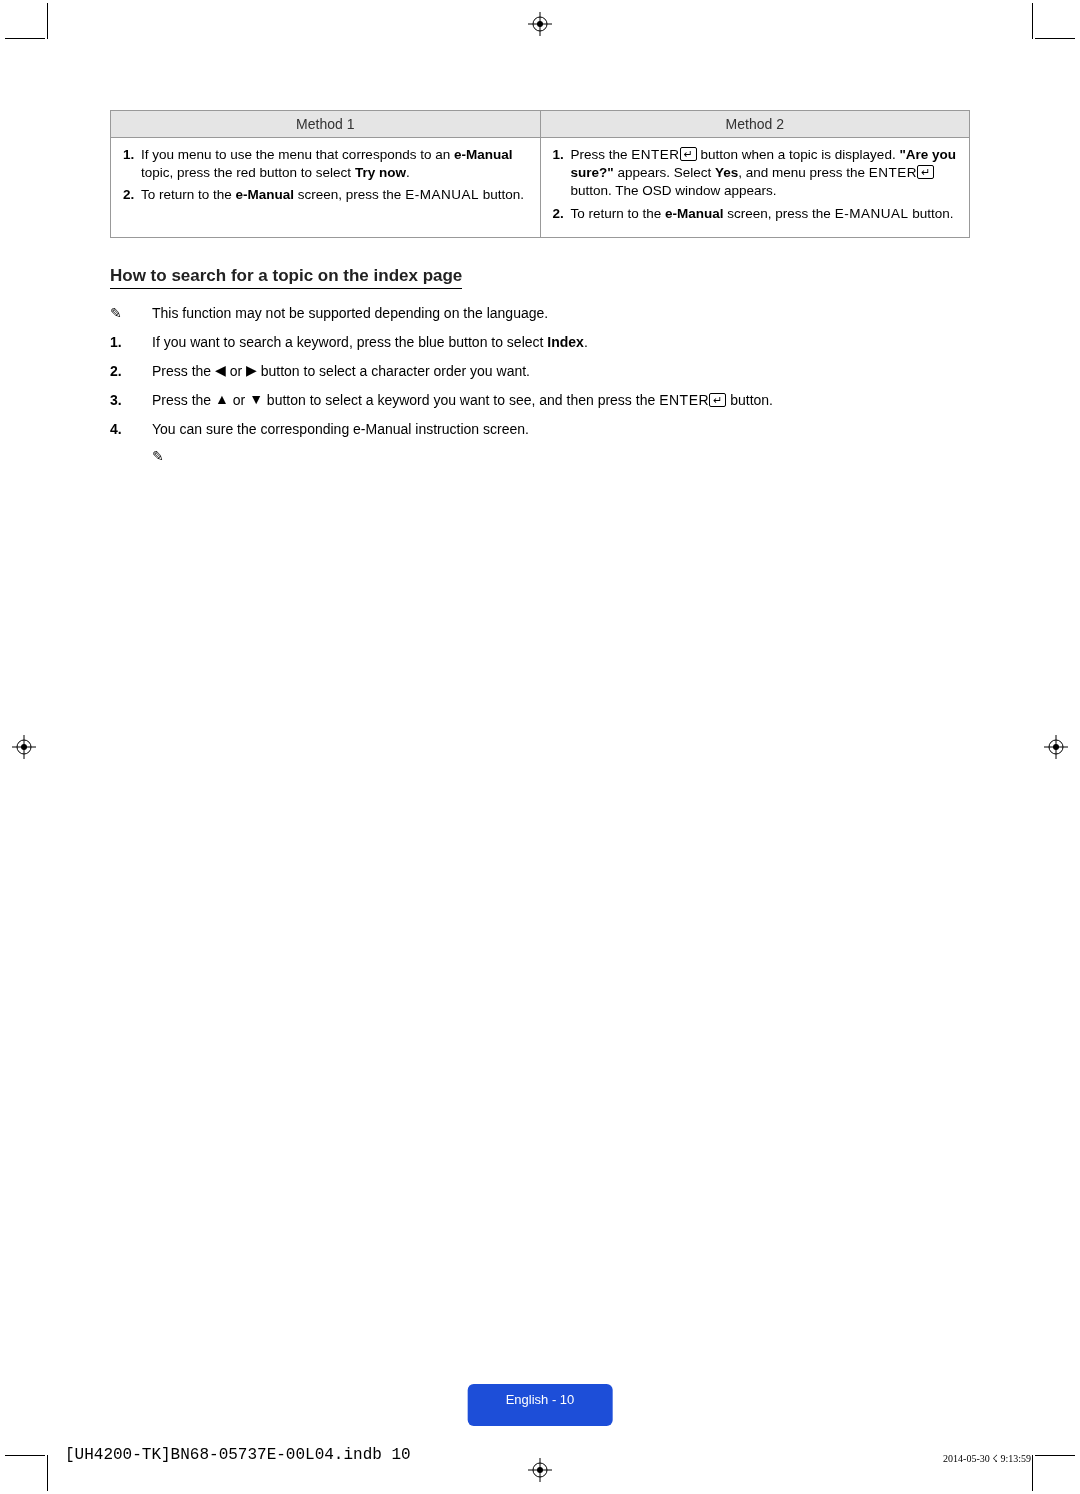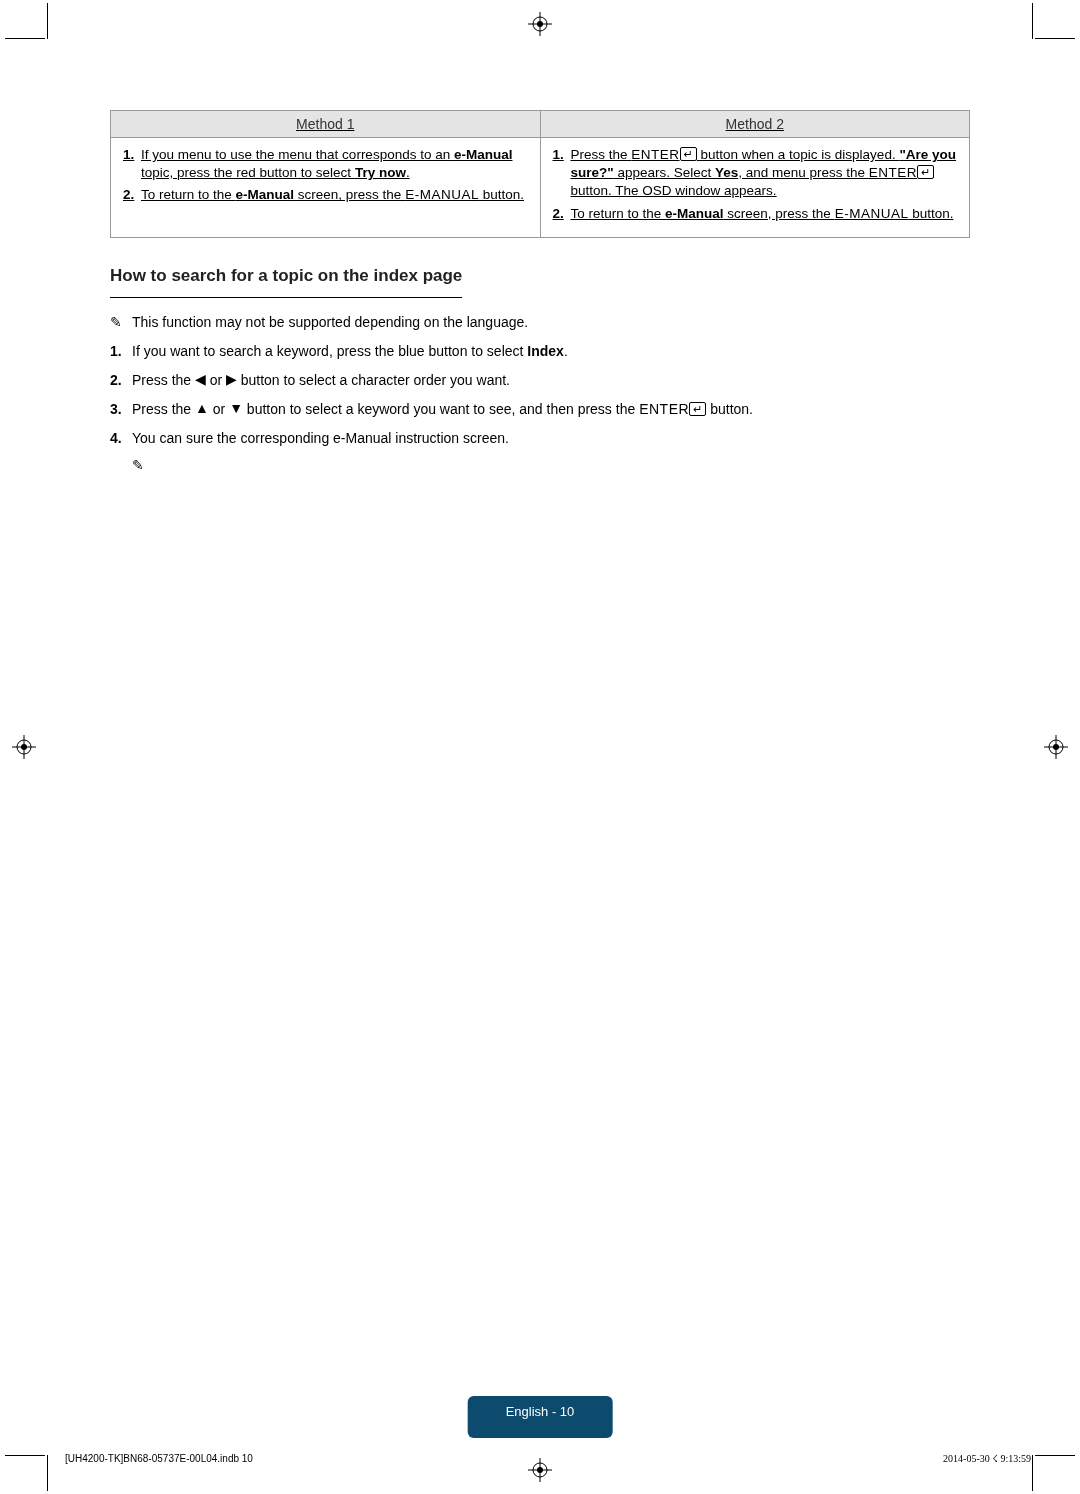--- a/index.html
+++ b/index.html
@@ -33,21 +33,20 @@
 
   .page {
     position:absolute;
     left:110px; right:110px; top:110px; bottom:120px;
   }
 
   table.methods {
     width:100%;
     border-collapse:collapse;
     font-size:14px;
-    text-decoration:underline;
   }
   table.methods th {
     background:#e5e5e5;
     border:1px solid #999;
     padding:5px 8px;
     font-weight:normal;
     text-align:center;
     color:#333;
   }
   table.methods td {
@@ -62,40 +61,40 @@
   .ol-num { width:18px; flex:none; font-weight:bold; }
   .ol-txt { flex:1; }
 
   .section-title {
     margin-top:28px;
     font-size:17px;
     font-weight:bold;
     color:#222;
     display:inline-block;
     border-bottom:1px solid #000;
-    padding-bottom:11px;
+    padding-bottom:2px;
   }
   .body-list {
     margin-top:14px;
     font-size:14px;
     line-height:1.5;
   }
   .note-row, .num-row {
     display:flex;
     margin-bottom:8px;
   }
   .note-icon {
     width:22px; flex:none;
     font-size:14px;
   }
   .num-label {
     width:22px; flex:none;
     font-weight:bold;
   }
-  .num-body { flex:1; }
+  .num-body { flex:1;margin-left:20px; }
   .sub-note {
     display:flex;
     margin-top:6px;
     margin-left:0;
   }
   .sub-note .note-icon { width:22px; }
 
   .glyph-enter {
     display:inline-block;
     border:1.4px solid #000;
@@ -108,35 +107,35 @@
   }
   .smallcaps { font-variant: small-caps; letter-spacing:0.5px; }
   .tri-left  { display:inline-block; transform:translateY(-1px); }
   .tri-right { display:inline-block; transform:translateY(-1px); }
   .tri-up    { display:inline-block; transform:translateY(-1px); }
   .tri-down  { display:inline-block; transform:translateY(-1px); }
 
   .page-badge {
     position:absolute;
     left:50%; transform:translateX(-50%);
-    bottom:56px;
-    background:#0c4a6e;
+    bottom:68px;
+    background:#1d4ed8;
     color:#fff;
     font-size:13px;
     padding:8px 38px 18px 38px;
     border-radius:6px;
     text-align:center;
     line-height:1.2;
   }
 
   .footer-left {
     position:absolute;
     left:65px; bottom:30px;
-    font-size:10px; color:#000;
-    font-family: Liberation Sans, sans-serif;
+    font-size:16px; color:#000;
+    font-family: Liberation Mono, monospace;
   }
   .footer-right {
     position:absolute;
     right:49px; bottom:30px;
     font-size:10px; color:#000;
     font-family: Liberation Serif, serif;
   }
 </style>
 </head>
 <body>

